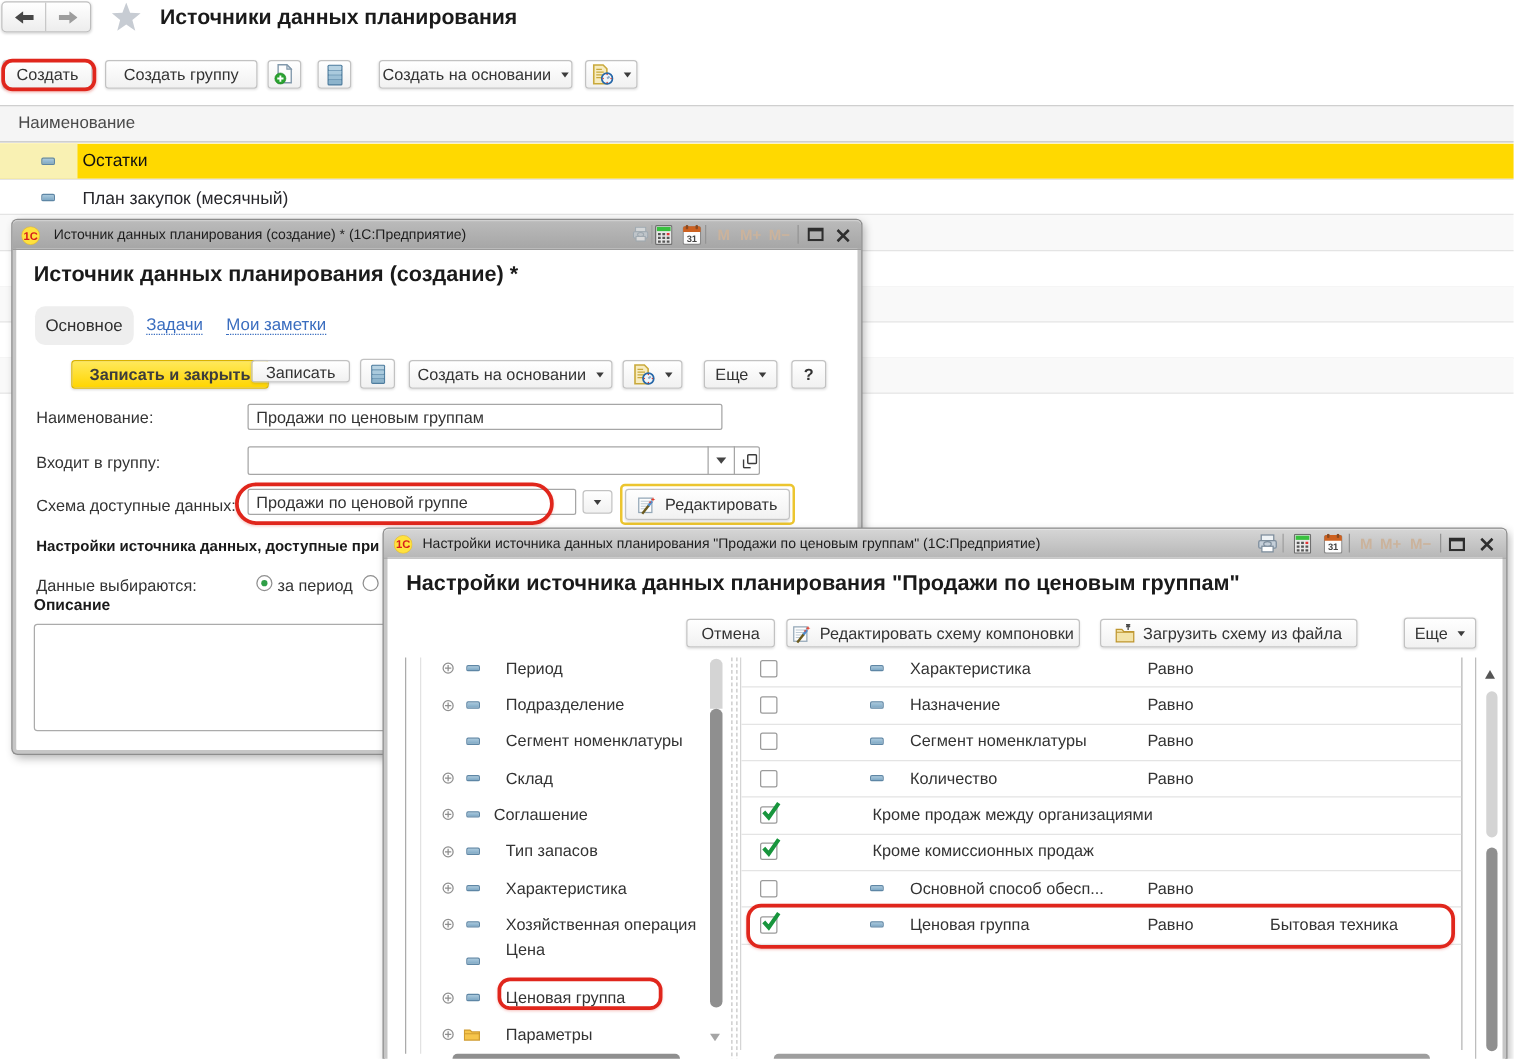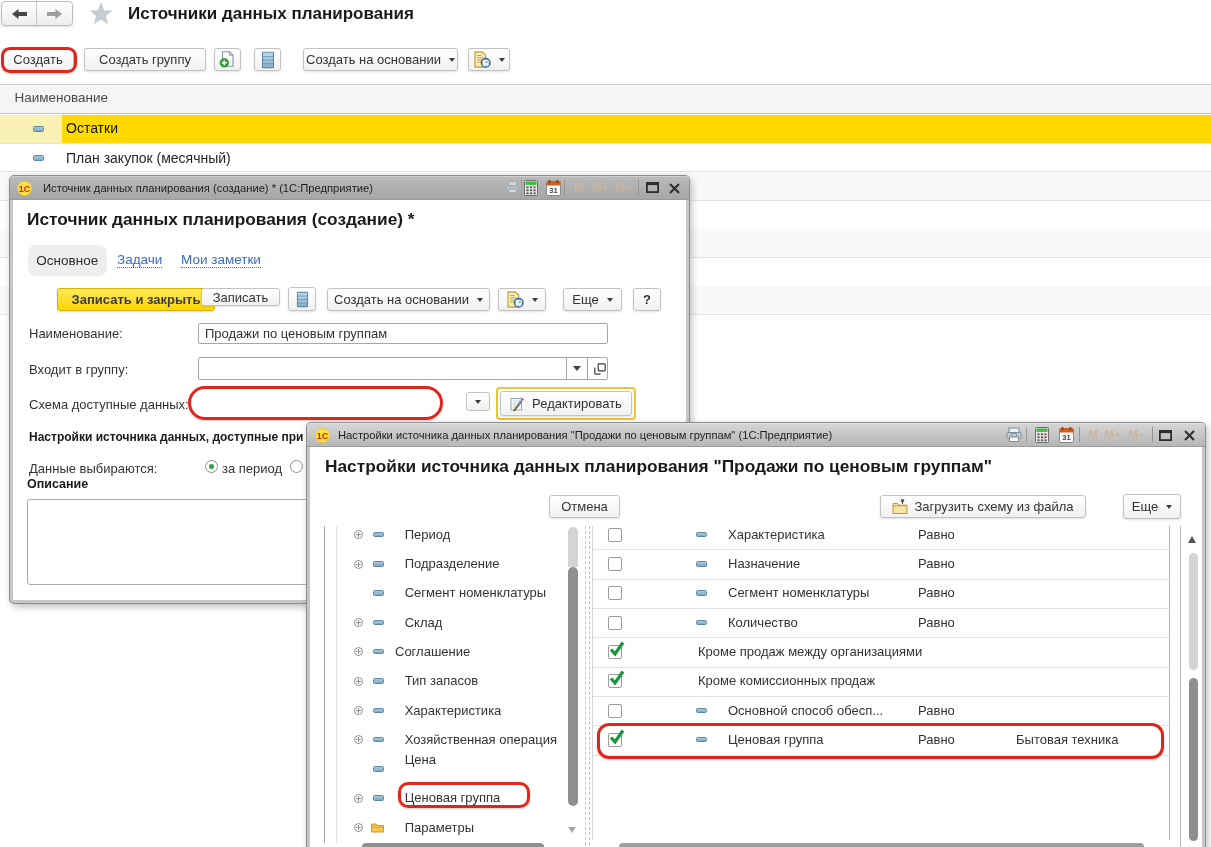--- a/index.html
+++ b/index.html
@@ -184,32 +184,33 @@
         <circle cx="8.5" cy="11.8" r="0.6" fill="#d23b2f"></circle>
         <circle cx="14.9" cy="11.8" r="0.6" fill="#d23b2f"></circle>
         <path d="M11.7 11.8 L13.6 10.2" stroke="#8aa8c8" stroke-width="1.6"></path>
       </svg>
     <span class="caret"></span>
   </div>
   <div class="btn" style="left:550px;top:109px;width:59px;height:23px;">Еще<span class="caret"></span></div>
   <div class="btn" style="left:620px;top:109px;width:28px;height:23px;font-weight:bold;">?</div>
 
   <div class="lbl" style="left:16px;top:147px;">Наименование:</div>
-  <div class="inp" style="left:185px;top:144px;width:410px;height:21px;">Продажи по ценовым группам</div>
+  <div class="inp" style="left:185px;top:144px;width:380px;height:21px;">Продажи по ценовым группам</div>
   <div class="lbl" style="left:16px;top:183px;">Входит в группу:</div>
   <div class="inp" style="left:185px;top:178px;width:410px;height:23px;"></div>
   <div class="abs" style="left:553px;top:178px;width:1px;height:23px;background:#a6a6a6;"></div>
   <div class="abs" style="left:574px;top:178px;width:1px;height:23px;background:#a6a6a6;"></div>
   <div class="abs" style="left:560px;top:187px;width:0;height:0;border-left:4.5px solid transparent;border-right:4.5px solid transparent;border-top:5.5px solid #444;"></div>
   <svg class="abs" style="left:581px;top:184px;" width="12" height="12" viewBox="0 0 12 12">
       <rect x="4.2" y="0.8" width="7" height="7" rx="0.8" fill="none" stroke="#3c3c3c" stroke-width="1.2"></rect>
       <path d="M6.5 11.2 L1.8 11.2 Q0.8 11.2 0.8 10.2 L0.8 4.5" fill="none" stroke="#3c3c3c" stroke-width="1.2"></path>
     </svg>
 
   <div class="lbl" style="left:16px;top:218px;">Схема доступные данных:</div>
+  <div class="inp" style="left:185px;top:212px;width:263px;height:21px;">Продажи по ценовой группе</div>
   <div class="btn" style="left:453px;top:213px;width:24px;height:19px;box-shadow:none;">
       <span class="caret" style="margin-left:0;"></span>
     </div>
   <div class="redring" style="left:175px;top:207px;width:255px;height:34px;border-radius:17px;"></div>
 
   <div class="abs" style="left:483px;top:208px;width:140px;height:33px;border:2px solid #ecc52f;border-radius:4px;box-sizing:border-box;"></div>
   <div class="btn" style="left:487px;top:212px;width:132px;height:25px;">
     <svg width="16" height="16" viewBox="0 0 16 16" style="margin-right:6px;">
         <rect x="1" y="2.5" width="10.5" height="11.5" fill="#fdfdfd" stroke="#93a7b7" stroke-width="1"></rect>
         <path d="M2.6 5 h7.2 M2.6 7 h7.2 M2.6 9 h7.2 M2.6 11 h4.5" stroke="#bdcad4" stroke-width="0.9"></path>
@@ -277,20 +278,31 @@
     <svg class="abs" style="left:852px;top:7px;" width="13" height="11" viewBox="0 0 13 11">
         <rect x="0.9" y="0.9" width="11.2" height="9.2" fill="none" stroke="#2e2e2e" stroke-width="1.8"></rect>
         <rect x="0.9" y="0.9" width="11.2" height="2.2" fill="#2e2e2e"></rect>
       </svg>
     <svg class="abs" style="left:877px;top:7px;" width="11" height="11" viewBox="0 0 11 11">
         <path d="M1 1 L10 10 M10 1 L1 10" stroke="#2e2e2e" stroke-width="2"></path>
       </svg>
   </div>
   <div class="abs" style="left:15px;top:30px;font-size:17.3px;font-weight:bold;color:#1a1a1a;white-space:nowrap;">Настройки источника данных планирования "Продажи по ценовым группам"</div>
   <div class="btn" style="left:239px;top:69px;width:71px;height:23px;">Отмена</div>
+  <div class="btn" style="left:319px;top:69px;width:235px;height:23px;">
+    <svg width="16" height="16" viewBox="0 0 16 16" style="margin-right:6px;">
+        <rect x="1" y="2.5" width="10.5" height="11.5" fill="#fdfdfd" stroke="#93a7b7" stroke-width="1"></rect>
+        <path d="M2.6 5 h7.2 M2.6 7 h7.2 M2.6 9 h7.2 M2.6 11 h4.5" stroke="#bdcad4" stroke-width="0.9"></path>
+        <path d="M3.8 15 L9.3 8" stroke="#6b5a1e" stroke-width="1.9"></path>
+        <path d="M8.8 8.6 L11.6 5" stroke="#4f8fd0" stroke-width="2.1"></path>
+        <path d="M12.4 1.6 l0.5 1.4 l1.4 0.5 l-1.4 0.5 l-0.5 1.4 l-0.5 -1.4 l-1.4 -0.5 l1.4 -0.5 z" fill="#e03b2a"></path>
+        <path d="M10 4.4 l0.35 0.95 l0.95 0.35 l-0.95 0.35 l-0.35 0.95 l-0.35 -0.95 l-0.95 -0.35 l0.95 -0.35 z" fill="#e03b2a"></path>
+      </svg>
+    Редактировать схему компоновки
+  </div>
   <div class="btn" style="left:570px;top:69px;width:206px;height:23px;">
     <svg width="16" height="16" viewBox="0 0 16 16" style="margin-right:6px;">
         <path d="M1 4.5 L5.5 4.5 L7 6.2 L15 6.2 L15 14.5 L1 14.5 Z" fill="#f3e3a8" stroke="#bf9730" stroke-width="1"></path>
         <path d="M1 6.8 L15 6.8" stroke="#bf9730" stroke-width="0.8"></path>
         <path d="M10.5 1.5 L10.5 5 M10.5 1.2 L9 2.7 M10.5 1.2 L12 2.7 M8.8 0.8 L12.2 0.8" stroke="#4a4a4a" stroke-width="1.1" fill="none"></path>
       </svg>
     Загрузить схему из файла
   </div>
   <div class="btn" style="left:813px;top:68px;width:58px;height:25px;">Еще<span class="caret"></span></div>
 

